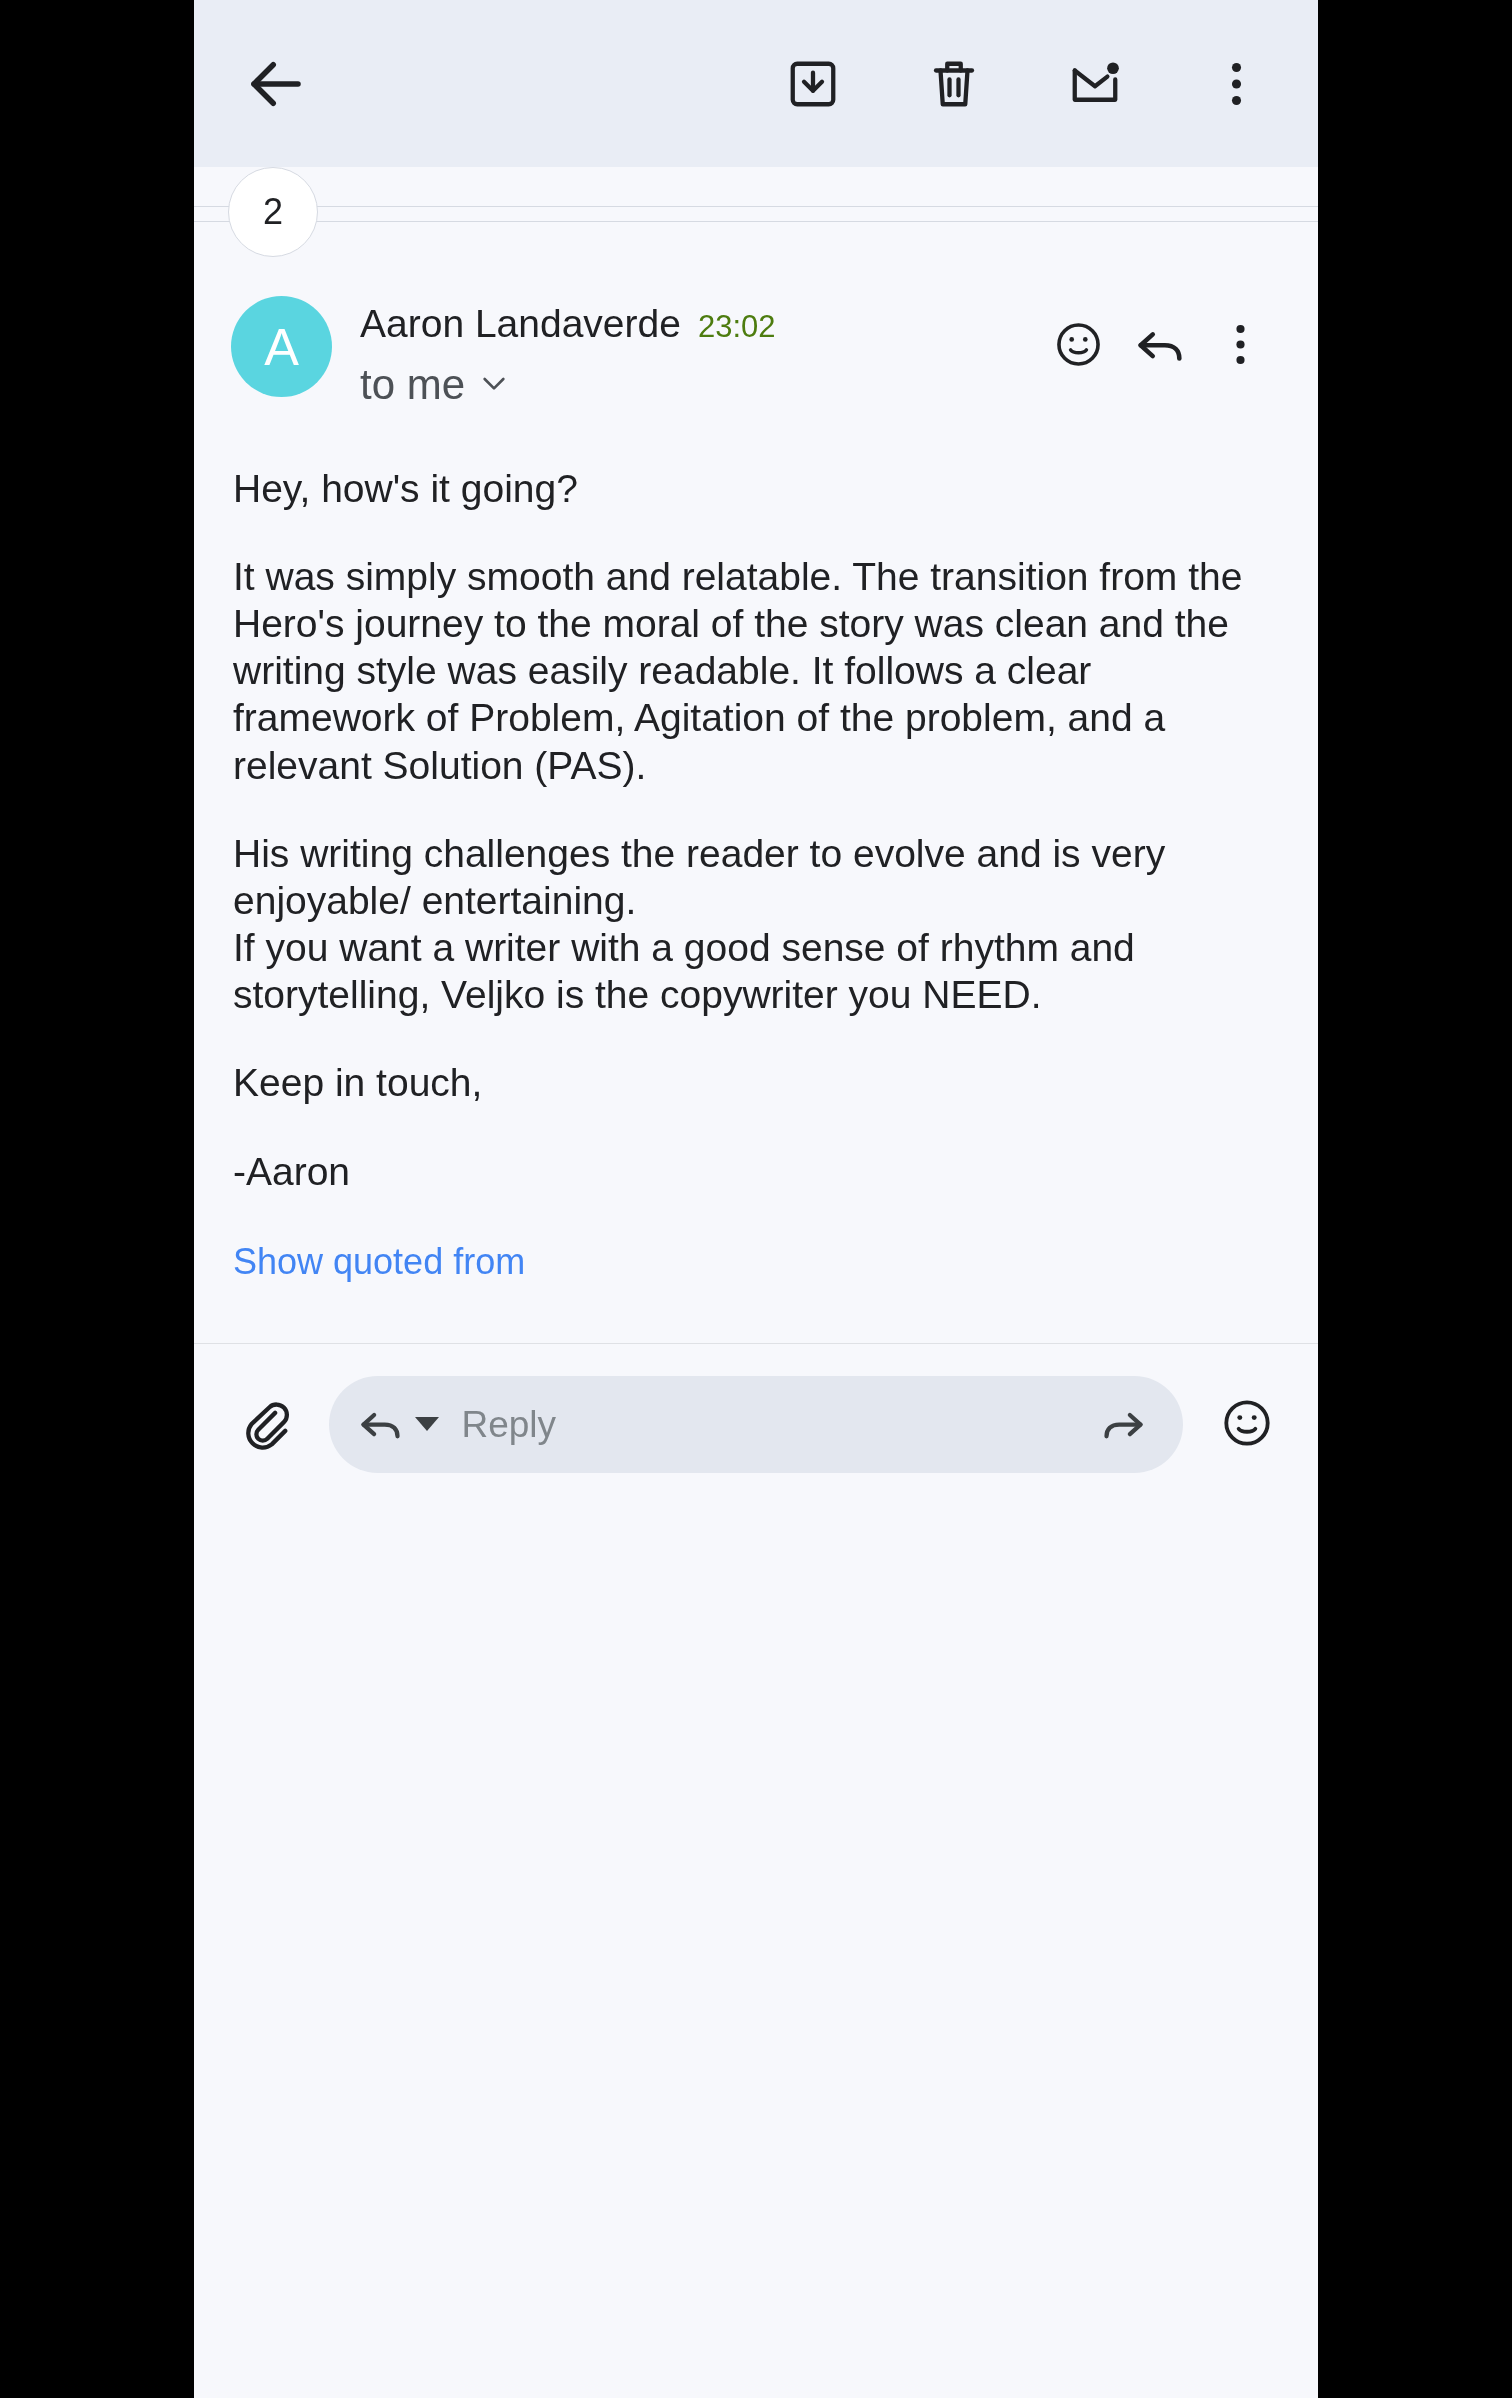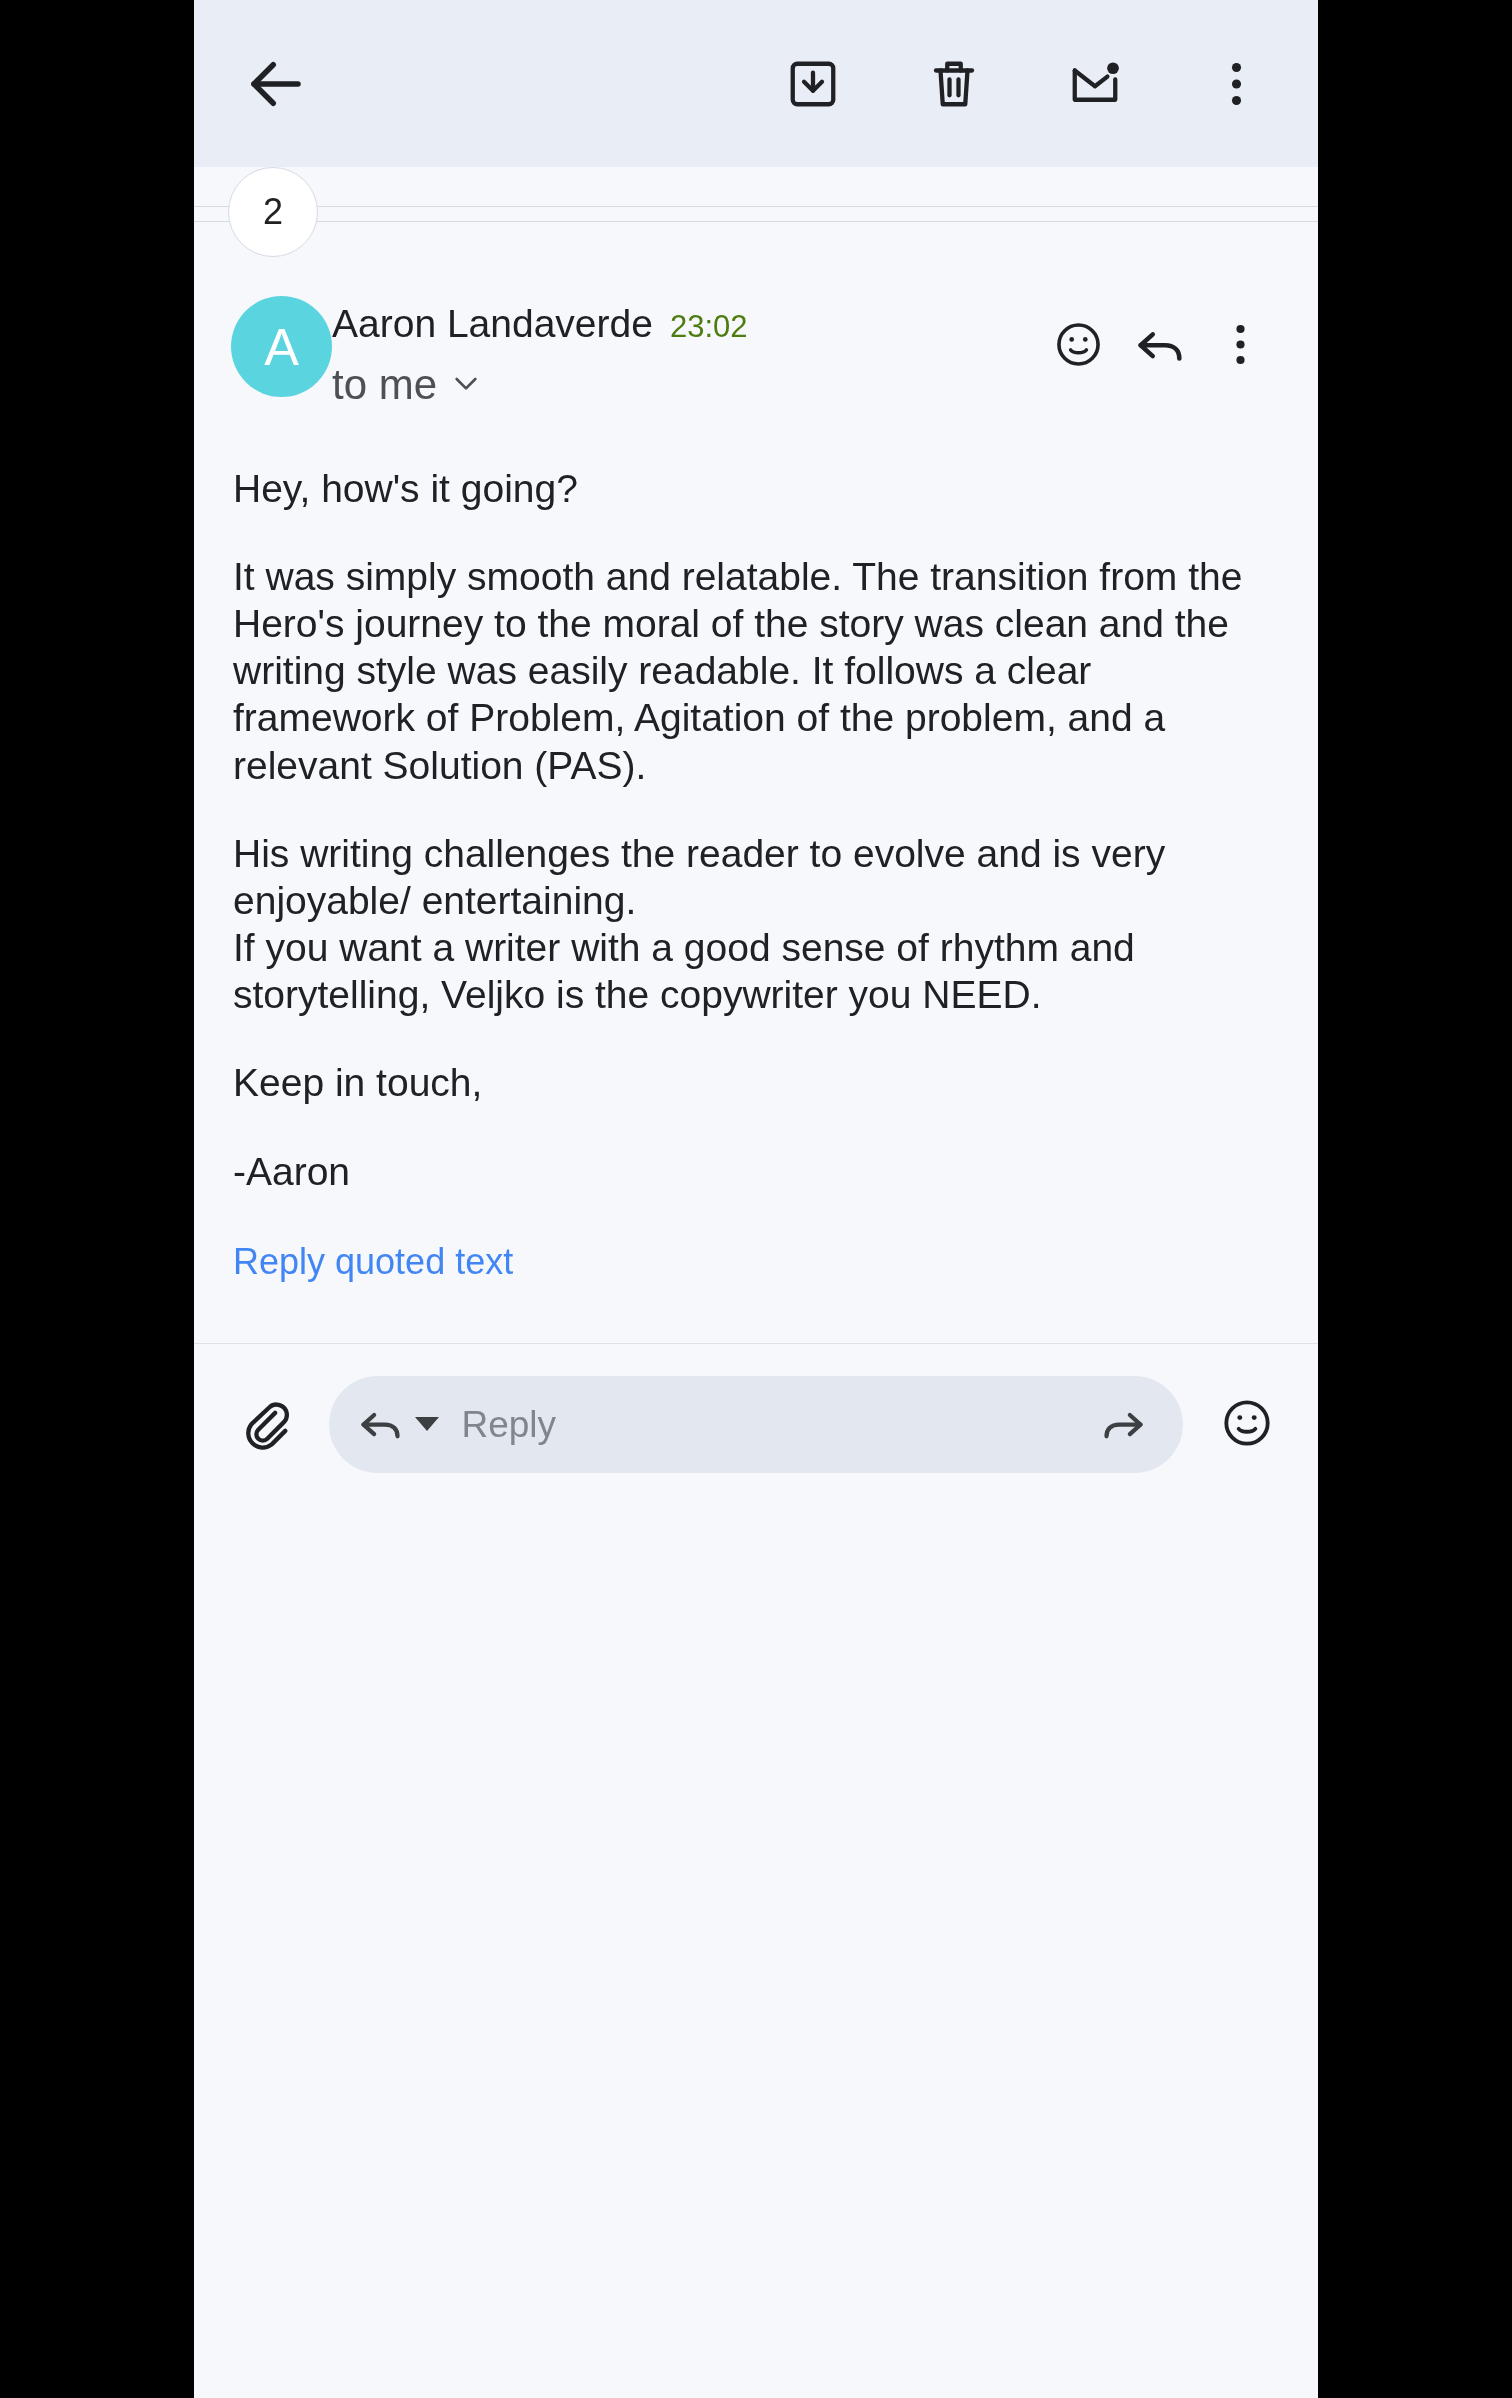--- a/index.html
+++ b/index.html
@@ -97,20 +97,21 @@
     border-radius: 50%;
     background: #5ad5e0;
     color: #ffffff;
     font-size: 52px;
     display: flex;
     align-items: center;
     justify-content: center;
     flex: none;
   }
   .sender-block {
+    margin-left: 28px;
     flex: 1;
     padding-top: 5.6px;
   }
   .sender-line {
     display: flex;
     align-items: baseline;
   }
   .sender-name {
     font-size: 39px;
     color: #202124;
@@ -341,21 +342,21 @@
 
     
     <div class="body">
       <p>Hey, how's it going?</p>
       <p>It was simply smooth and relatable. The transition from the Hero's journey to the moral of the story was clean and the writing style was easily readable. It follows a clear framework of Problem, Agitation of the problem, and a relevant Solution (PAS).</p>
       <p>His writing challenges the reader to evolve and is very enjoyable/ entertaining.
 If you want a writer with a good sense of rhythm and storytelling, Veljko is the copywriter you NEED.</p>
       <p>Keep in touch,</p>
       <p>-Aaron</p>
     </div>
-    <span class="quoted-link">Reply quoted text</span>
+    <span class="quoted-link">Show quoted from</span>
 
     <div class="divider"></div>
 
     
     <div class="replybar">
       <div class="attach-btn">
         <span>
           <svg width="54" height="54" viewBox="0 0 24 24" fill="none" stroke="#202124" stroke-width="1.9" stroke-linecap="round" stroke-linejoin="round">
             <path d="M16.5 7.5 L9 15 a2.8 2.8 0 0 0 4 4 l7.5-7.5 a4.6 4.6 0 0 0-6.5-6.5 L6 12.5 a6.4 6.4 0 0 0 9 9 l6-6"></path>
           </svg>

